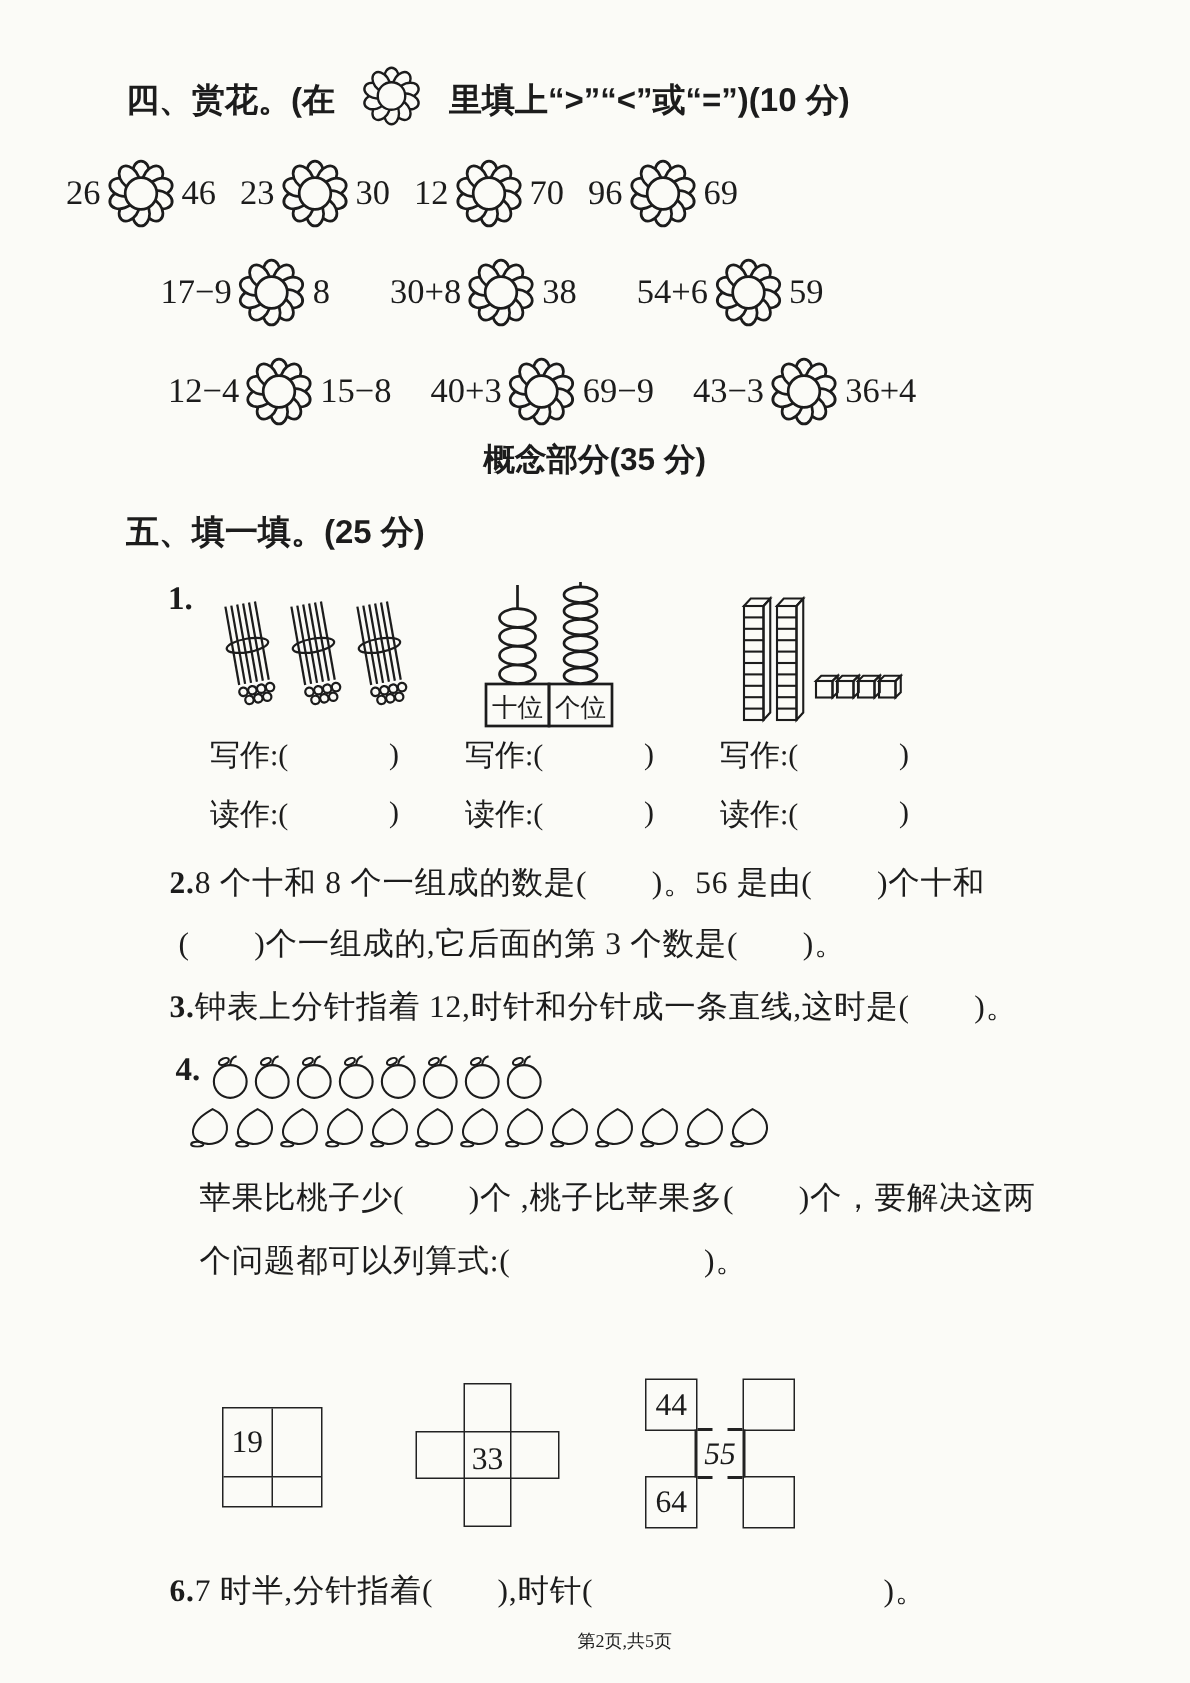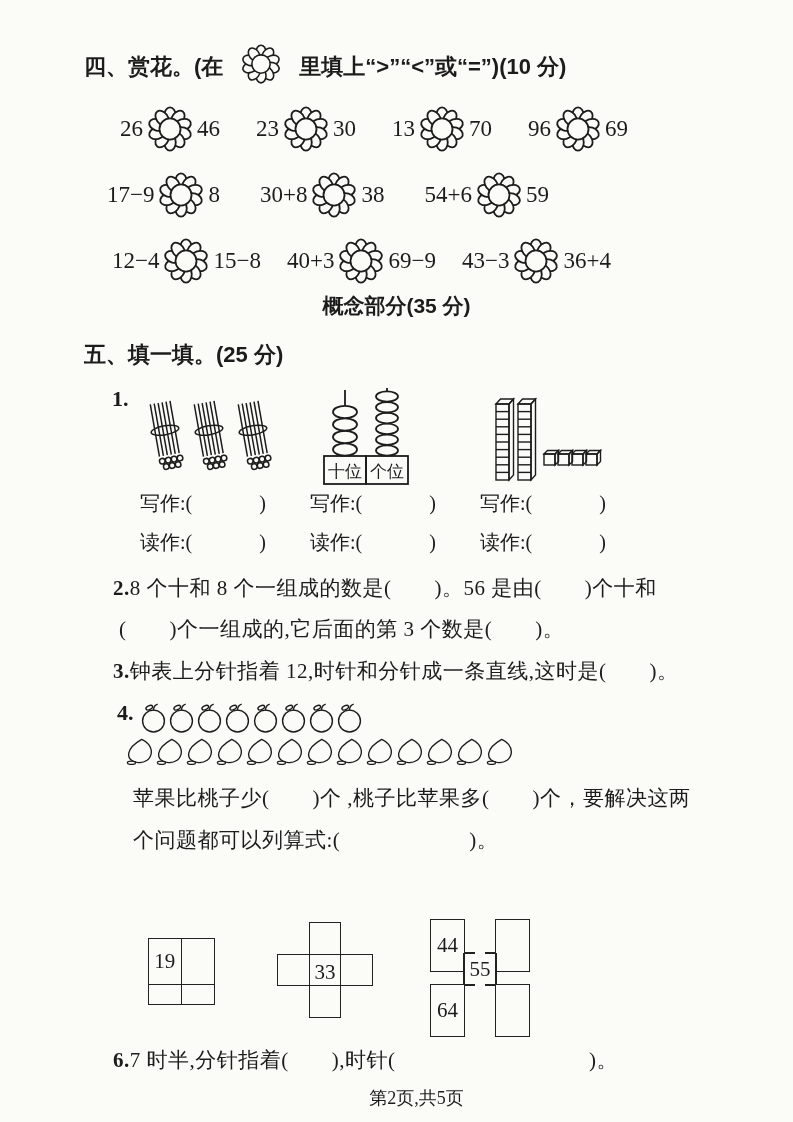--- a/index.html
+++ b/index.html
@@ -4,21 +4,21 @@
 <style>
   *{box-sizing:border-box;margin:0;padding:0;}
   html,body{background:#fbfbf7;}
   .page{position:relative;width:793px;height:1122px;background:#fbfbf7;
         font-family:"Liberation Serif","DejaVu Serif",serif;color:#1c1c1c;overflow:hidden;}
   .abs{position:absolute;}
   .hdr{font-family:"Liberation Sans","DejaVu Sans",sans-serif;font-weight:700;}
   #s4h{left:84px;top:44px;font-size:22px;display:flex;align-items:center;gap:18px;}
   #frows{left:0;top:100px;right:0;}
   .frow{display:flex;align-items:center;height:58px;margin-bottom:8px;}
-  .frow.r0{padding-left:120px;gap:36px;}
+  .frow.r0{padding-left:44px;gap:16px;}
   .frow.r1{padding-left:107px;gap:40px;}
   .frow.r2{padding-left:112px;gap:26px;}
   .fitem{display:flex;align-items:center;gap:4px;font-size:23px;}
   #concept{top:292px;left:0;right:0;text-align:center;font-size:21px;}
   #s5t{left:84px;top:340px;font-size:22px;}
   .line{font-size:21px;letter-spacing:0.5px;white-space:nowrap;}
   .inum{font-weight:700;}
   #i1num{left:112px;top:386px;font-size:22px;font-weight:700;}
   #bundles{left:146px;top:398px;display:flex;gap:2px;}
   #abacus{left:322px;top:386px;}
@@ -37,30 +37,30 @@
   #i5t{left:117px;top:866px;}
   #grid1{left:148px;top:938px;width:67px;height:67px;display:grid;grid-template-columns:1fr 1fr;border:1.8px solid #222;}
   .g1c{border-right:1.8px solid #222;border-bottom:1.8px solid #222;display:flex;align-items:center;justify-content:center;font-size:21px;}
   .g1c:nth-child(2n){border-right:none;}
   .g1c:nth-child(n+3){border-bottom:none;}
   #grid2{left:277px;top:922px;width:96px;height:96px;}
   #grid2 .vbar{position:absolute;left:32px;top:0;width:32px;height:96px;border:1.8px solid #222;}
   #grid2 .hbar{position:absolute;left:0;top:32px;width:96px;height:32px;border:1.8px solid #222;}
   #grid2 .gnum{position:absolute;left:32px;top:32px;width:32px;height:36px;display:flex;align-items:center;justify-content:center;font-size:21px;}
   #grid3{left:430px;top:919px;width:100px;height:100px;}
-  .g3box{position:absolute;width:35px;height:53px;border:1.8px solid #222;display:flex;align-items:center;justify-content:center;font-size:21px;}
+  .g3box{position:absolute;width:35px;height:35px;border:1.8px solid #222;display:flex;align-items:center;justify-content:center;font-size:21px;}
   #g3tl{left:0;top:0;} #g3tr{left:65px;top:0;} #g3bl{left:0;top:65px;} #g3br{left:65px;top:65px;}
   .g3v{position:absolute;width:1.8px;background:#222;top:34px;height:32px;}
   #g3v1{left:33.2px;} #g3v2{left:65px;}
   .g3h{position:absolute;height:1.8px;background:#222;width:10px;}
   #g3h1{left:35px;top:33.2px;} #g3h2{left:55px;top:33.2px;}
   #g3h3{left:35px;top:65px;}   #g3h4{left:55px;top:65px;}
-  .g3c{position:absolute;left:35px;top:33px;width:30px;height:34px;display:flex;align-items:center;justify-content:center;font-size:21px;}
+  .g3c{position:absolute;left:35px;top:33px;width:30px;height:34px;display:flex;align-items:center;justify-content:center;font-size:21px;font-style:italic;}
   #i6{left:113px;top:1046px;}
-  #footer{left:0;right:0;top:1086px;text-align:center;font-size:18px;margin-left:40px;}
+  #footer{left:0;right:0;top:1086px;text-align:center;font-size:12px;margin-left:40px;}
 </style>
 </head>
 <body>
 
 <div class="page">
 
   <div class="abs hdr" id="s4h">
     <span>四、赏花。(在</span>
     <span id="hflower"><svg width="40" height="40" viewBox="-24 -24 48 48">
           <g fill="#fbfbf7" stroke="#1c1c1c" stroke-width="1.9">
@@ -114,21 +114,21 @@
               <ellipse cx="0" cy="-14" rx="6" ry="8.6" transform="rotate(216)"></ellipse>
               <ellipse cx="0" cy="-14" rx="6" ry="8.6" transform="rotate(252)"></ellipse>
               <ellipse cx="0" cy="-14" rx="6" ry="8.6" transform="rotate(288)"></ellipse>
               <ellipse cx="0" cy="-14" rx="6" ry="8.6" transform="rotate(324)"></ellipse>
               <circle r="11"></circle>
             </g>
           </svg>
           <span>30</span>
         </div>
         <div class="fitem">
-          <span>13</span>
+          <span>12</span>
           <svg width="46" height="46" viewBox="-24 -24 48 48">
             <g fill="#fbfbf7" stroke="#1c1c1c" stroke-width="1.9">
               <ellipse cx="0" cy="-14" rx="6" ry="8.6" transform="rotate(0)"></ellipse>
               <ellipse cx="0" cy="-14" rx="6" ry="8.6" transform="rotate(36)"></ellipse>
               <ellipse cx="0" cy="-14" rx="6" ry="8.6" transform="rotate(72)"></ellipse>
               <ellipse cx="0" cy="-14" rx="6" ry="8.6" transform="rotate(108)"></ellipse>
               <ellipse cx="0" cy="-14" rx="6" ry="8.6" transform="rotate(144)"></ellipse>
               <ellipse cx="0" cy="-14" rx="6" ry="8.6" transform="rotate(180)"></ellipse>
               <ellipse cx="0" cy="-14" rx="6" ry="8.6" transform="rotate(216)"></ellipse>
               <ellipse cx="0" cy="-14" rx="6" ry="8.6" transform="rotate(252)"></ellipse>

